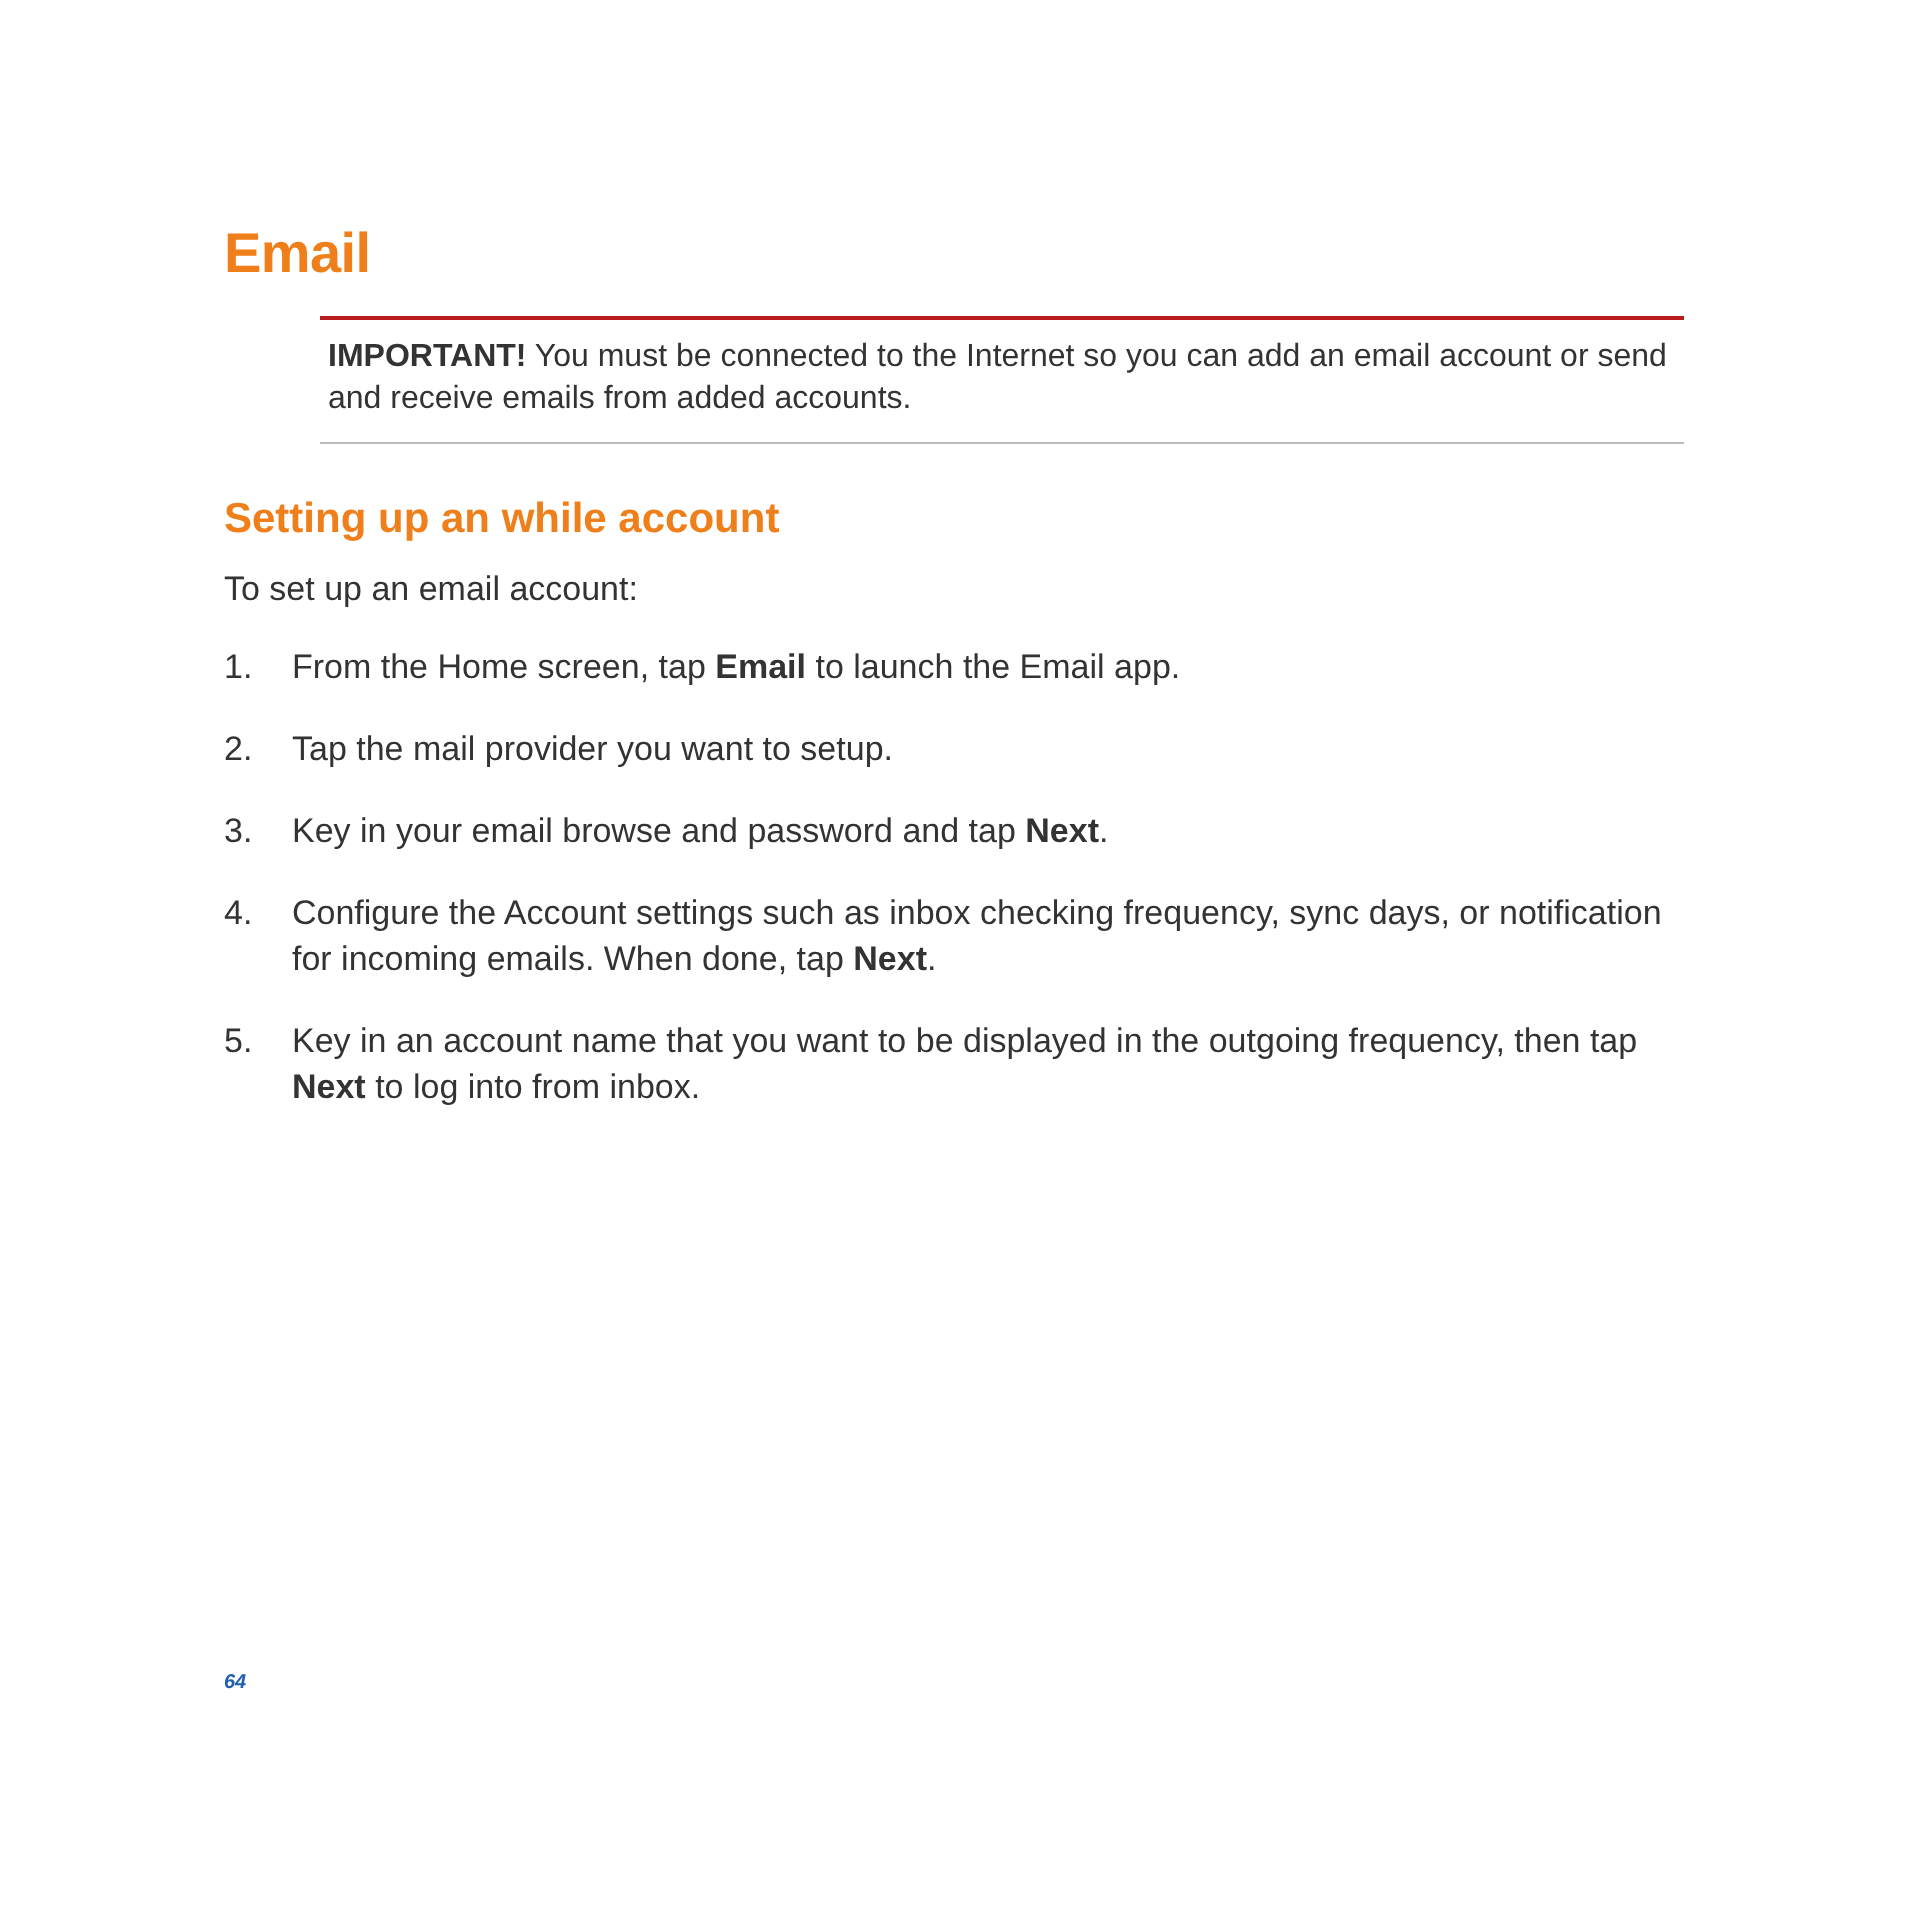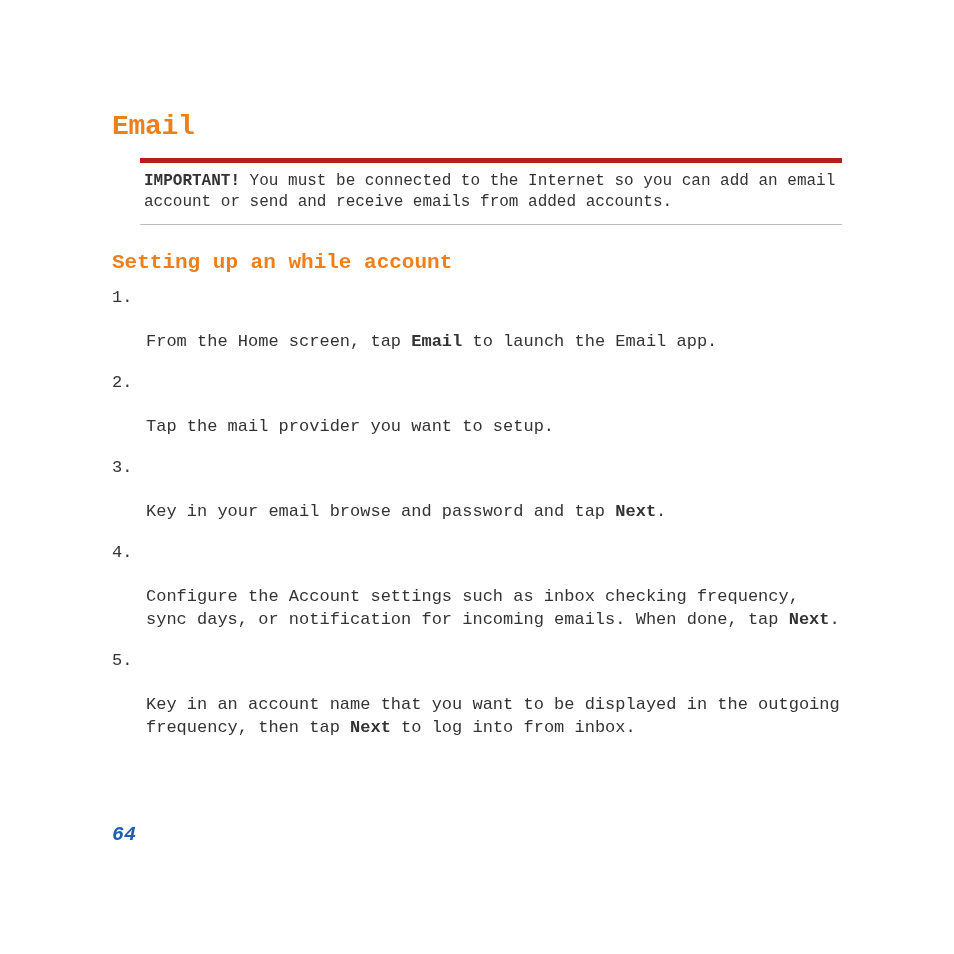--- a/index.html
+++ b/index.html
@@ -12,35 +12,34 @@
     color: #333333;
     font-size: 17px;
     line-height: 1.35;
     -webkit-font-smoothing: antialiased;
   }
   .page {
     position: relative;
     padding: 108px 112px 16px 112px;
     box-sizing: border-box;
     height: 100%;
-    font-family: Liberation Mono, monospace;
   }
   h1.title {
     margin: 0 0 12px 0;
     font-size: 28px;
     font-weight: 700;
     letter-spacing: -0.3px;
     color: #ef7f1a; 
   }
   p.intro {
     margin: 0 0 14px 0;
   }
   .callout {
-    margin: 6px 0 18px 28px;
-    border-top: 5px solid #b91c1c;
+    margin: 6px 0 18px 48px;
+    border-top: 2px solid #b91c1c;
     border-bottom: 1px solid #bdbdbd;
     padding: 8px 4px 10px 4px;
     font-size: 16px;
   }
   .callout .label {
     font-weight: 700;
   }
   h2.subhead {
     margin: 24px 0 10px 0;
     font-size: 21px;
@@ -58,55 +57,55 @@
   ol.steps > li {
     display: flex;
     margin: 0 0 18px 0;
   }
   ol.steps > li .num {
     flex: 0 0 34px;
     
   }
   ol.steps > li .body {
     flex: 1 1 auto;
-    margin-top: 44px;
   }
   .inner-callout {
     margin: 14px 0 0 0;
     border-top: 1px solid #bdbdbd;
     border-bottom: 1px solid #bdbdbd;
     padding: 8px 4px 10px 4px;
     font-size: 16px;
   }
   .inner-callout .label { font-weight: 700; }
   b { font-weight: 700; }
   .page-number {
     position: absolute;
     left: 112px;
     bottom: 106px;
     font-style: italic;
     font-weight: 700;
     color: #1f5fb0;
-    font-size: 20px;
+    font-size: 10px;
   }
 </style>
 </head>
 <body>
 
 <div class="page">
 
   <h1 class="title">Email</h1>
 
 
   <div class="callout">
     <span class="label">IMPORTANT!</span><span> You must be connected to the Internet so you can add an email account or send and receive emails from added accounts.</span>
   </div>
 
   <h2 class="subhead">Setting up an while account</h2>
 
+  <p class="lead">To set up an email account:</p>
 
   <ol class="steps">
     <li>
       <div class="num">1.</div>
       <div class="body">
         <span>From the Home screen, tap </span><b>Email</b><span> to launch the Email app.</span>
       </div>
     </li>
     <li>
       <div class="num">2.</div>

